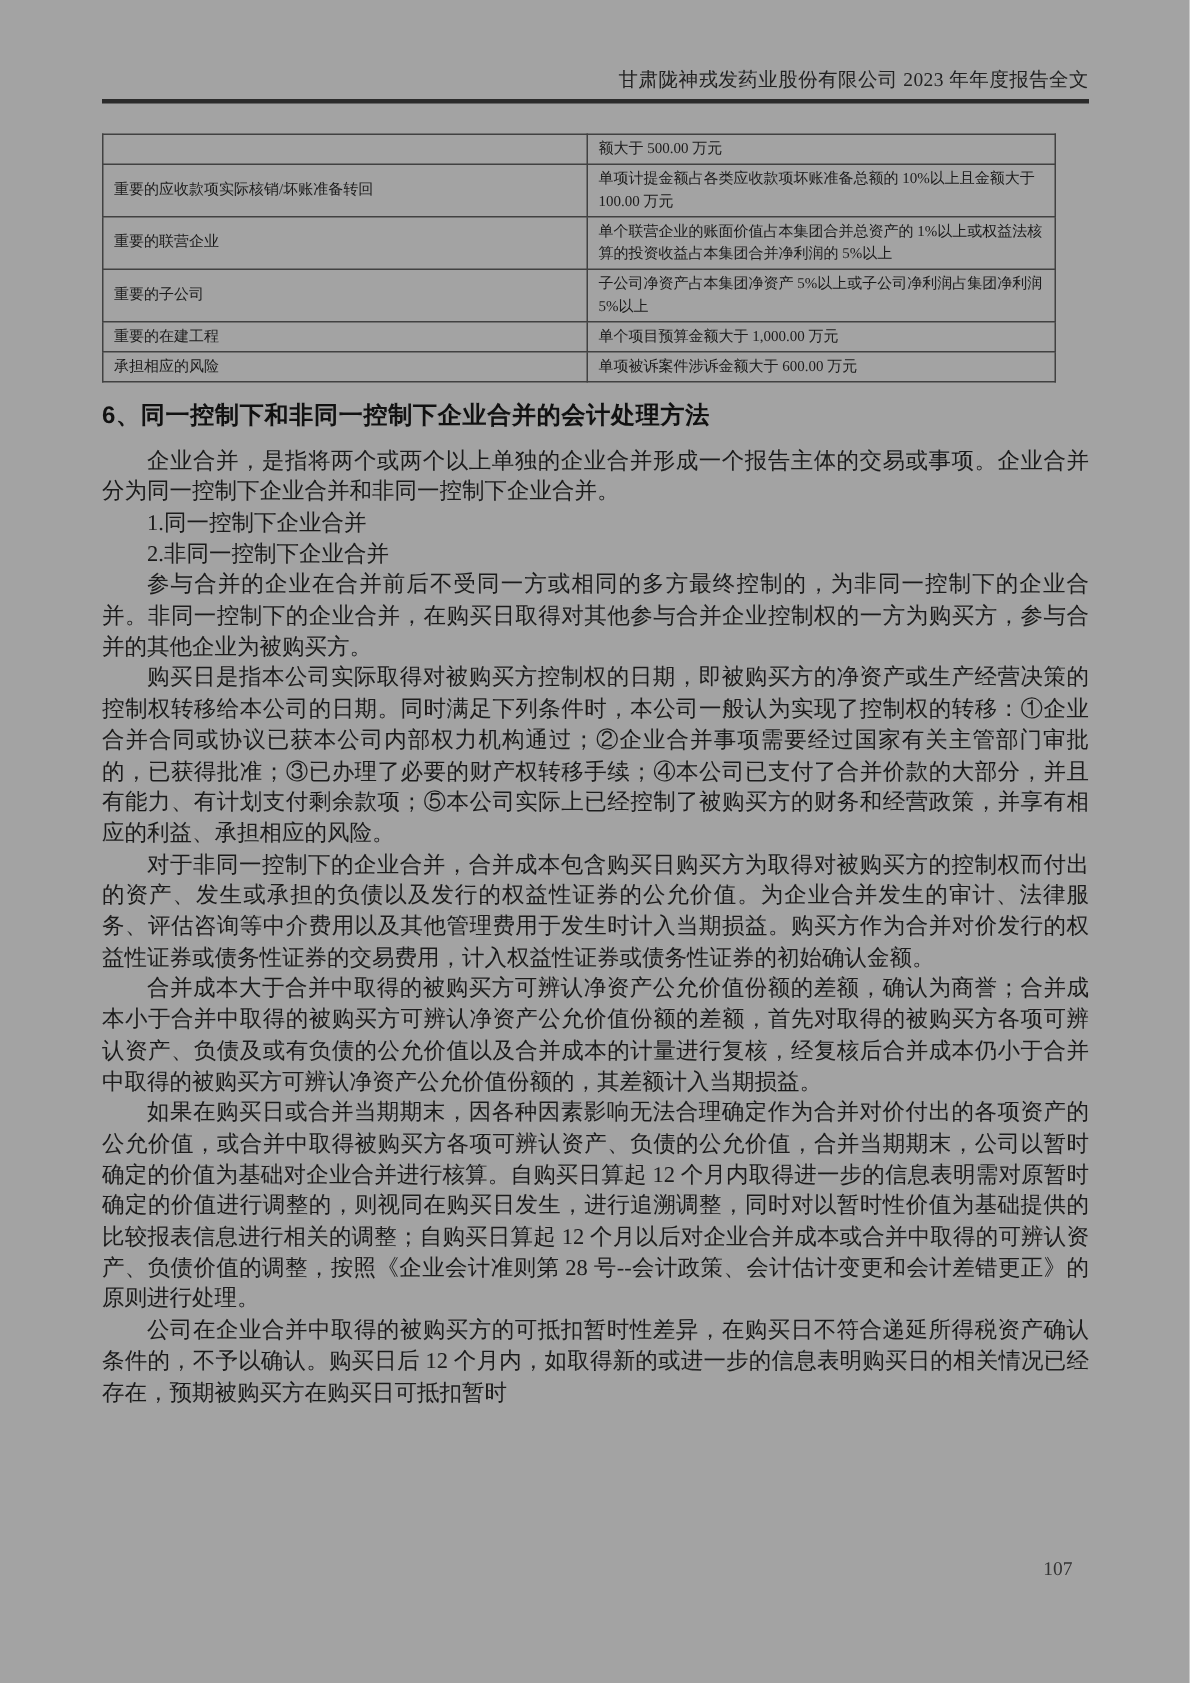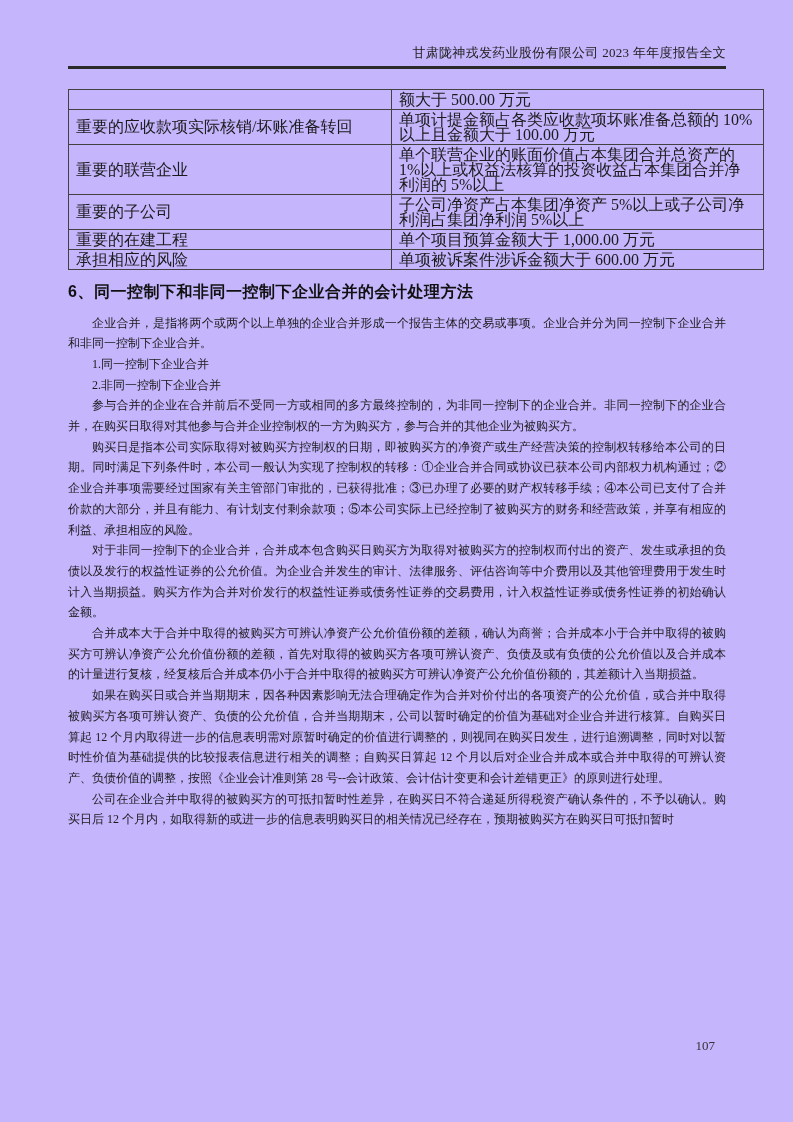--- a/index.html
+++ b/index.html
@@ -1,41 +1,41 @@
 <!DOCTYPE html>
 <html><head>
 <meta charset="utf-8">
 <style>
   html,body { margin:0; padding:0; background:#e8e8e8; }
   .page {
     position:relative;
     width:793px; height:1122px;
     margin:0 auto;
-    background:#c4b5fd;
+    background:#a3a3a3;
     color:#1b1b1b;
     font-family:"Liberation Serif","DejaVu Serif",serif;
     overflow:hidden;
   }
   .content { position:absolute; left:68px; top:0; width:658px; }
 
   .doc-header {
     height:62px;
     display:flex; align-items:flex-end; justify-content:flex-end;
     font-size:13px; letter-spacing:0.3px;
     padding-bottom:4px;
     color:#222;
   }
   .header-rule { height:2.5px; background:#2b2b2b; }
 
   table.criteria {
     margin-top:20px;
-    width:696px;
+    width:636px;
     border-collapse:collapse;
     table-layout:fixed;
-    font-size:16px;
+    font-size:10px;
   }
   table.criteria td {
     border:1px solid #414141;
     padding:2px 7px;
     line-height:15px;
     vertical-align:middle;
     word-break:break-all;
   }
   td.col-label { width:308px; }
   td.col-criteria { }
@@ -44,21 +44,21 @@
     margin-top:12px;
     font-family:"Liberation Sans","DejaVu Sans",sans-serif;
     font-weight:bold;
     font-size:16px;
     letter-spacing:0.5px;
     color:#111;
   }
 
   .body-text {
     margin-top:10px;
-    font-size:12px;
+    font-size:15px;
     line-height:20.7px;
     text-align:justify;
   }
   .body-text p { margin:0; text-indent:2em; word-break:break-all; }
 
   .page-number {
     position:absolute;
     right:78px; top:1038px;
     font-size:13px;
     color:#333;

